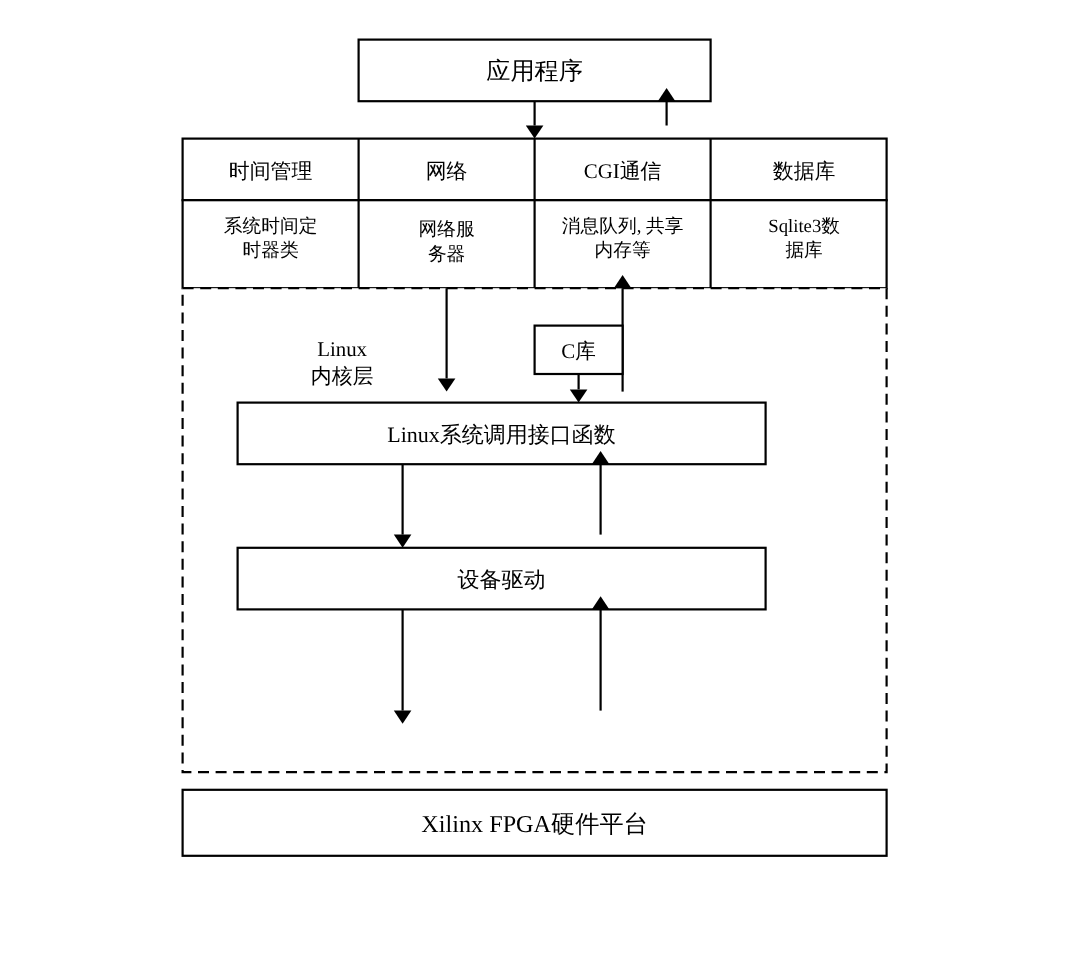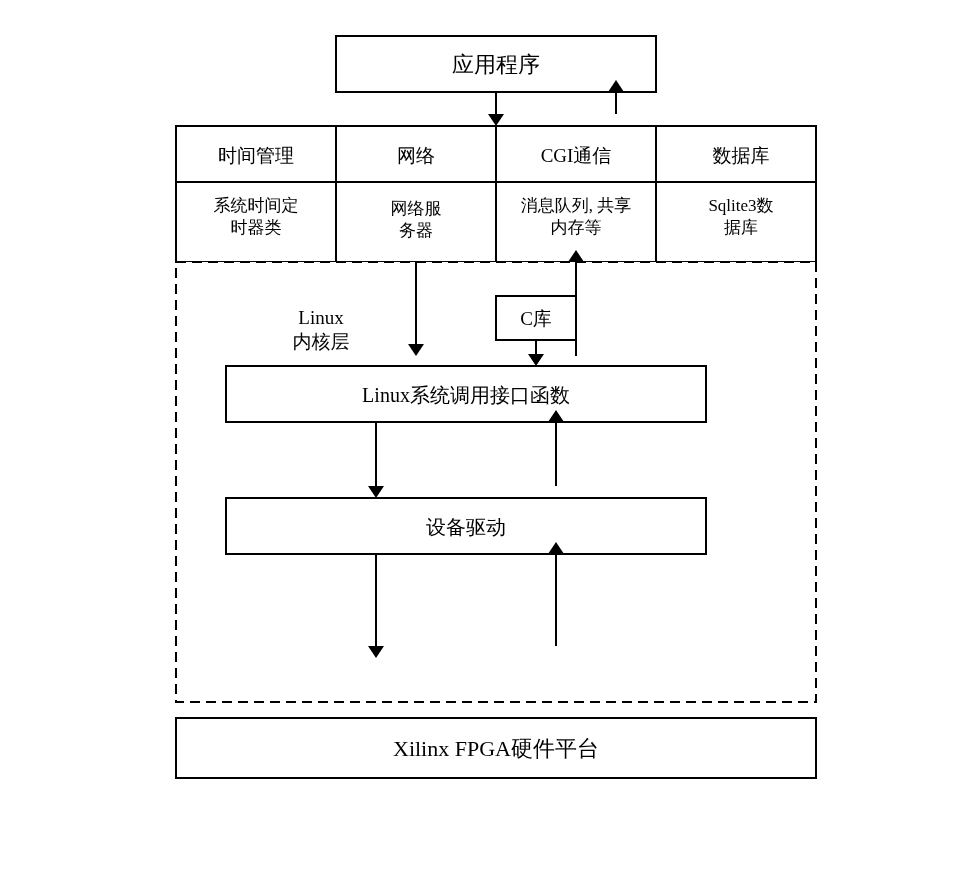--- a/index.html
+++ b/index.html
@@ -15,21 +15,21 @@
       align-items: center;
       width: 971px;
       height: 891px;
       font-family: "SimSun", "宋体", serif;
     }
 
     .diagram-container {
       width: 680px;
       display: flex;
       flex-direction: column;
-      align-items: flex-start;
+      align-items: center;
       gap: 0;
       padding: 20px;
     }
 
     
     .main-svg {
       display: block;
     }
   </style>
 </head>

